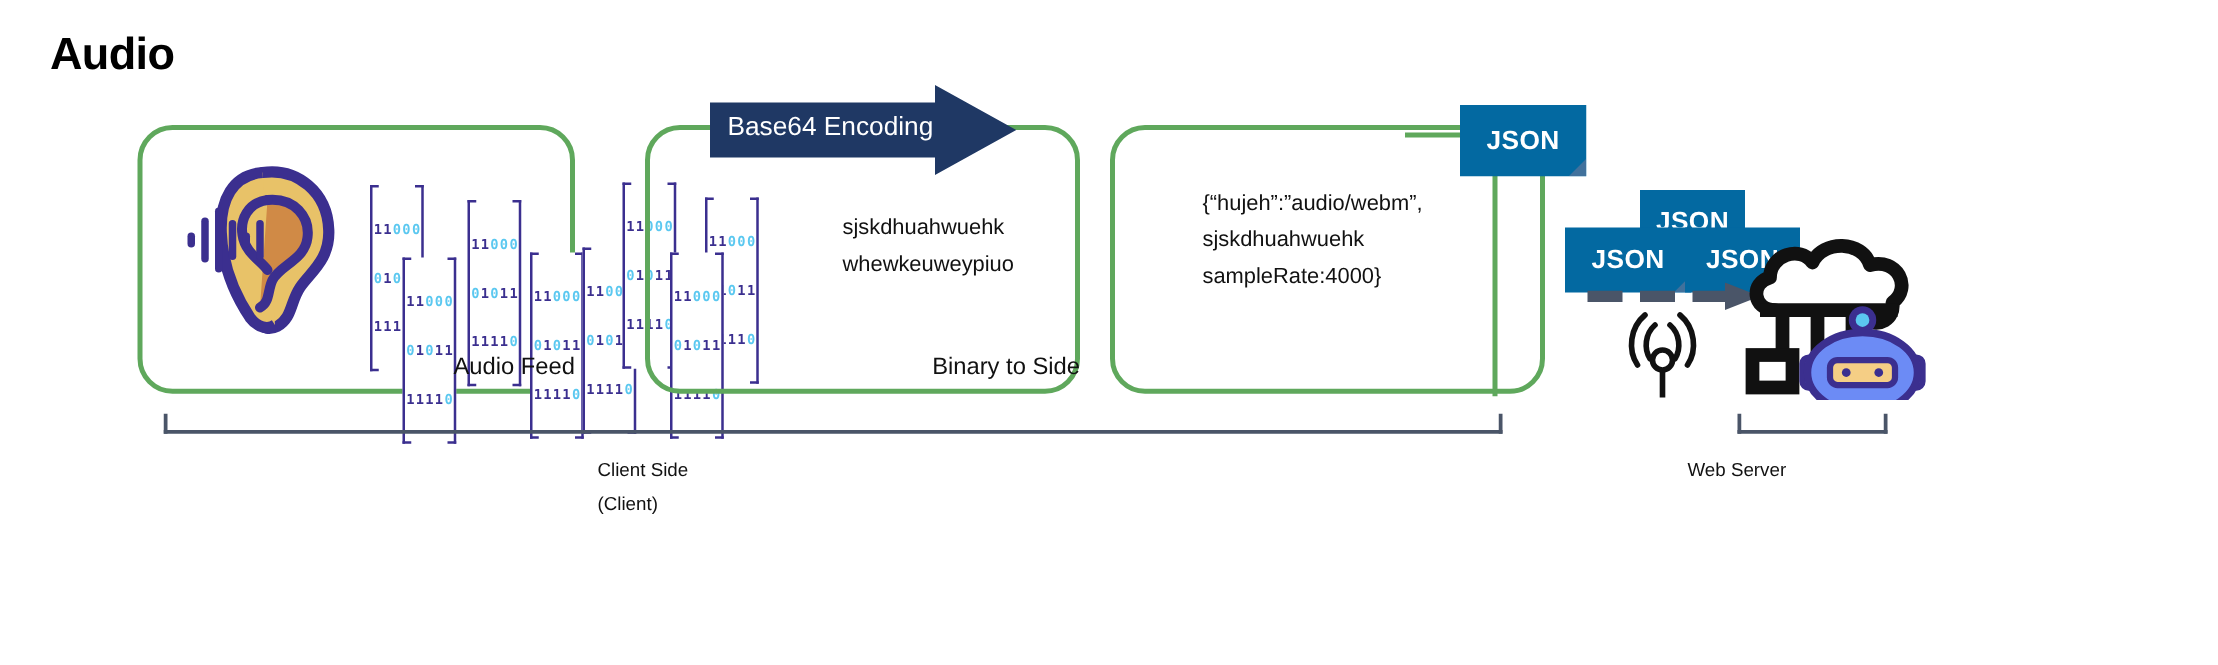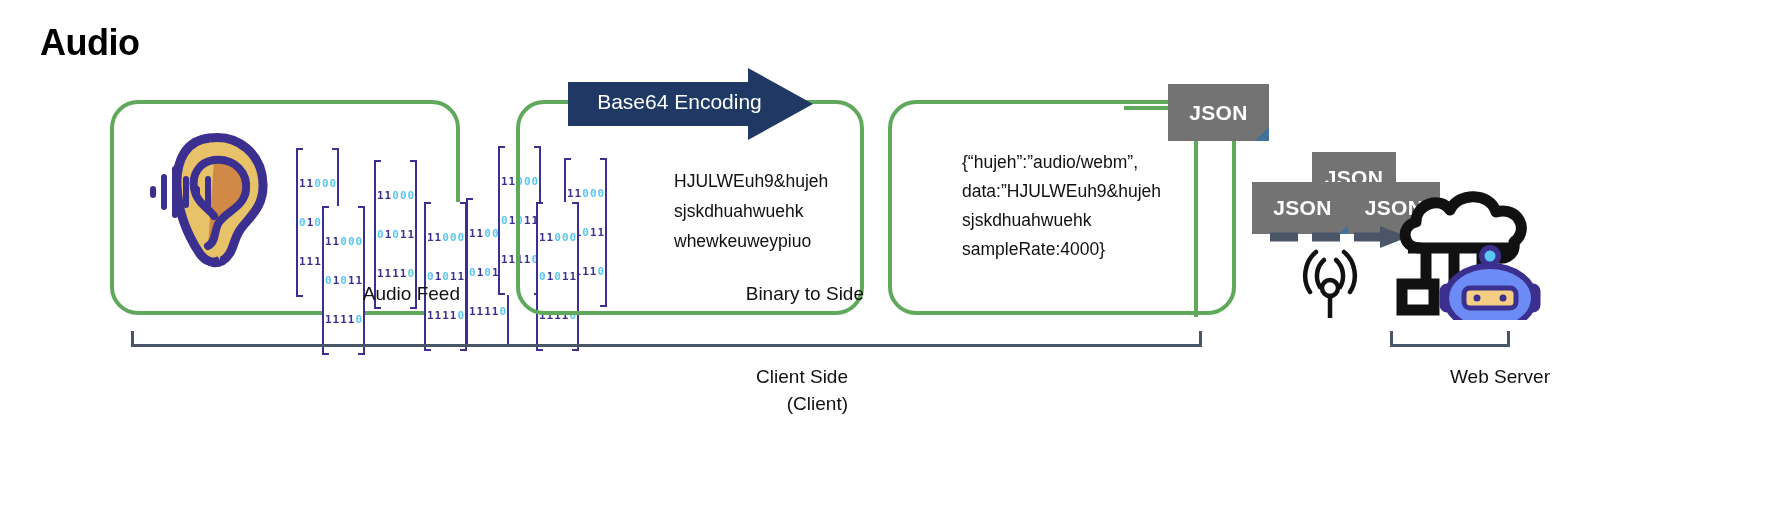--- a/index.html
+++ b/index.html
@@ -33,33 +33,33 @@
   .binblock .bl{display:block;}
   .binblock b{color:#3B2F8F;font-weight:bold;}
   .binblock i{font-style:normal;color:#5BC8F0;}
   .binblock::before,.binblock::after{content:"";position:absolute;top:0;bottom:0;width:5px;
         border:2px solid #3B2F8F;}
   .binblock::before{left:0;border-right:none;}
   .binblock::after{right:0;border-left:none;}
 
   
   #base64-arrow{position:absolute;left:568px;top:68px;width:245px;height:72px;}
-  #base64-arrow-label{position:absolute;left:582px;top:90px;width:195px;text-align:center;
+  #base64-arrow-label{position:absolute;left:582px;top:90px;width:195px;text-align:left;
       color:#ffffff;font-size:21px;}
 
   
   #base64-text{position:absolute;left:674px;top:166px;width:190px;font-size:17.5px;
                line-height:30px;color:#111;}
 
   
   #json-text{position:absolute;left:962px;top:148px;width:260px;font-size:17.5px;
              line-height:29px;color:#111;}
 
   
-  .json-badge{position:absolute;background:#737373;color:#fff;font-weight:bold;font-size:21px;
+  .json-badge{position:absolute;background:#0369a1;color:#fff;font-weight:bold;font-size:21px;
               display:flex;align-items:center;justify-content:center;letter-spacing:0.3px;}
   .json-badge .fold{position:absolute;right:0;bottom:0;width:14px;height:14px;
               background:#41719C;clip-path:polygon(100% 0,100% 100%,0 100%);}
   #json-badge-main{left:1168px;top:84px;width:101px;height:57px;}
   #json-badge-left{left:1252px;top:182px;width:101px;height:52px;}
   #json-badge-top{left:1312px;top:152px;width:84px;height:52px;}
   #json-badge-right{left:1348px;top:182px;width:92px;height:52px;}
 
   
   #green-link-horizontal{position:absolute;left:1124px;top:106px;width:50px;height:4px;
@@ -74,21 +74,21 @@
   #antenna-icon{position:absolute;left:1290px;top:246px;width:80px;height:72px;}
 
   
   #server-robot-icon{position:absolute;left:1390px;top:186px;width:160px;height:134px;}
 
   
   .bracket{position:absolute;border:3px solid #4A5568;border-top:none;box-sizing:border-box;}
   #bracket-client{left:131px;top:331px;width:1071px;height:16px;}
   #bracket-server{left:1390px;top:331px;width:120px;height:16px;}
 
-  .bottom-label{position:absolute;font-size:19px;color:#111;text-align:right;line-height:27px;}
+  .bottom-label{position:absolute;font-size:15px;color:#111;text-align:left;line-height:27px;}
   #label-client-side{left:478px;top:363px;width:370px;}
   #label-web-server{left:1350px;top:363px;width:200px;}
 </style>
 </head>
 <body>
 
 <div class="stage">
 
   <div id="page-title">Audio</div>
 
@@ -156,32 +156,30 @@
   <div class="box-caption" id="caption-audio-feed">Audio Feed</div>
 
   <div class="gbox" id="stage-box-binary"></div>
 
   <svg id="base64-arrow" viewBox="0 0 245 72">
     <path d="M0 14 L180 14 L180 0 L245 36 L180 72 L180 58 L0 58 Z" fill="#1F3864"></path>
   </svg>
   <div id="base64-arrow-label">Base64 Encoding</div>
 
   <div id="base64-text">
-    <div>HJULWEuh9&amp;hujeh</div>
     <div>sjskdhuahwuehk</div>
     <div>whewkeuweypiuo</div>
   </div>
 
   <div class="box-caption" id="caption-binary-to-text">Binary to Side</div>
 
   <div class="gbox" id="stage-box-json"></div>
 
   <div id="json-text">
     <div>{“hujeh”:”audio/webm”,</div>
-    <div>data:”HJULWEuh9&amp;hujeh</div>
     <div>sjskdhuahwuehk</div>
     <div>sampleRate:4000}</div>
   </div>
 
   <div id="green-link-horizontal"></div>
   <div id="green-link-vertical"></div>
 
   <div class="json-badge" id="json-badge-main">
     <span>JSON</span>
     <span class="fold"></span>

